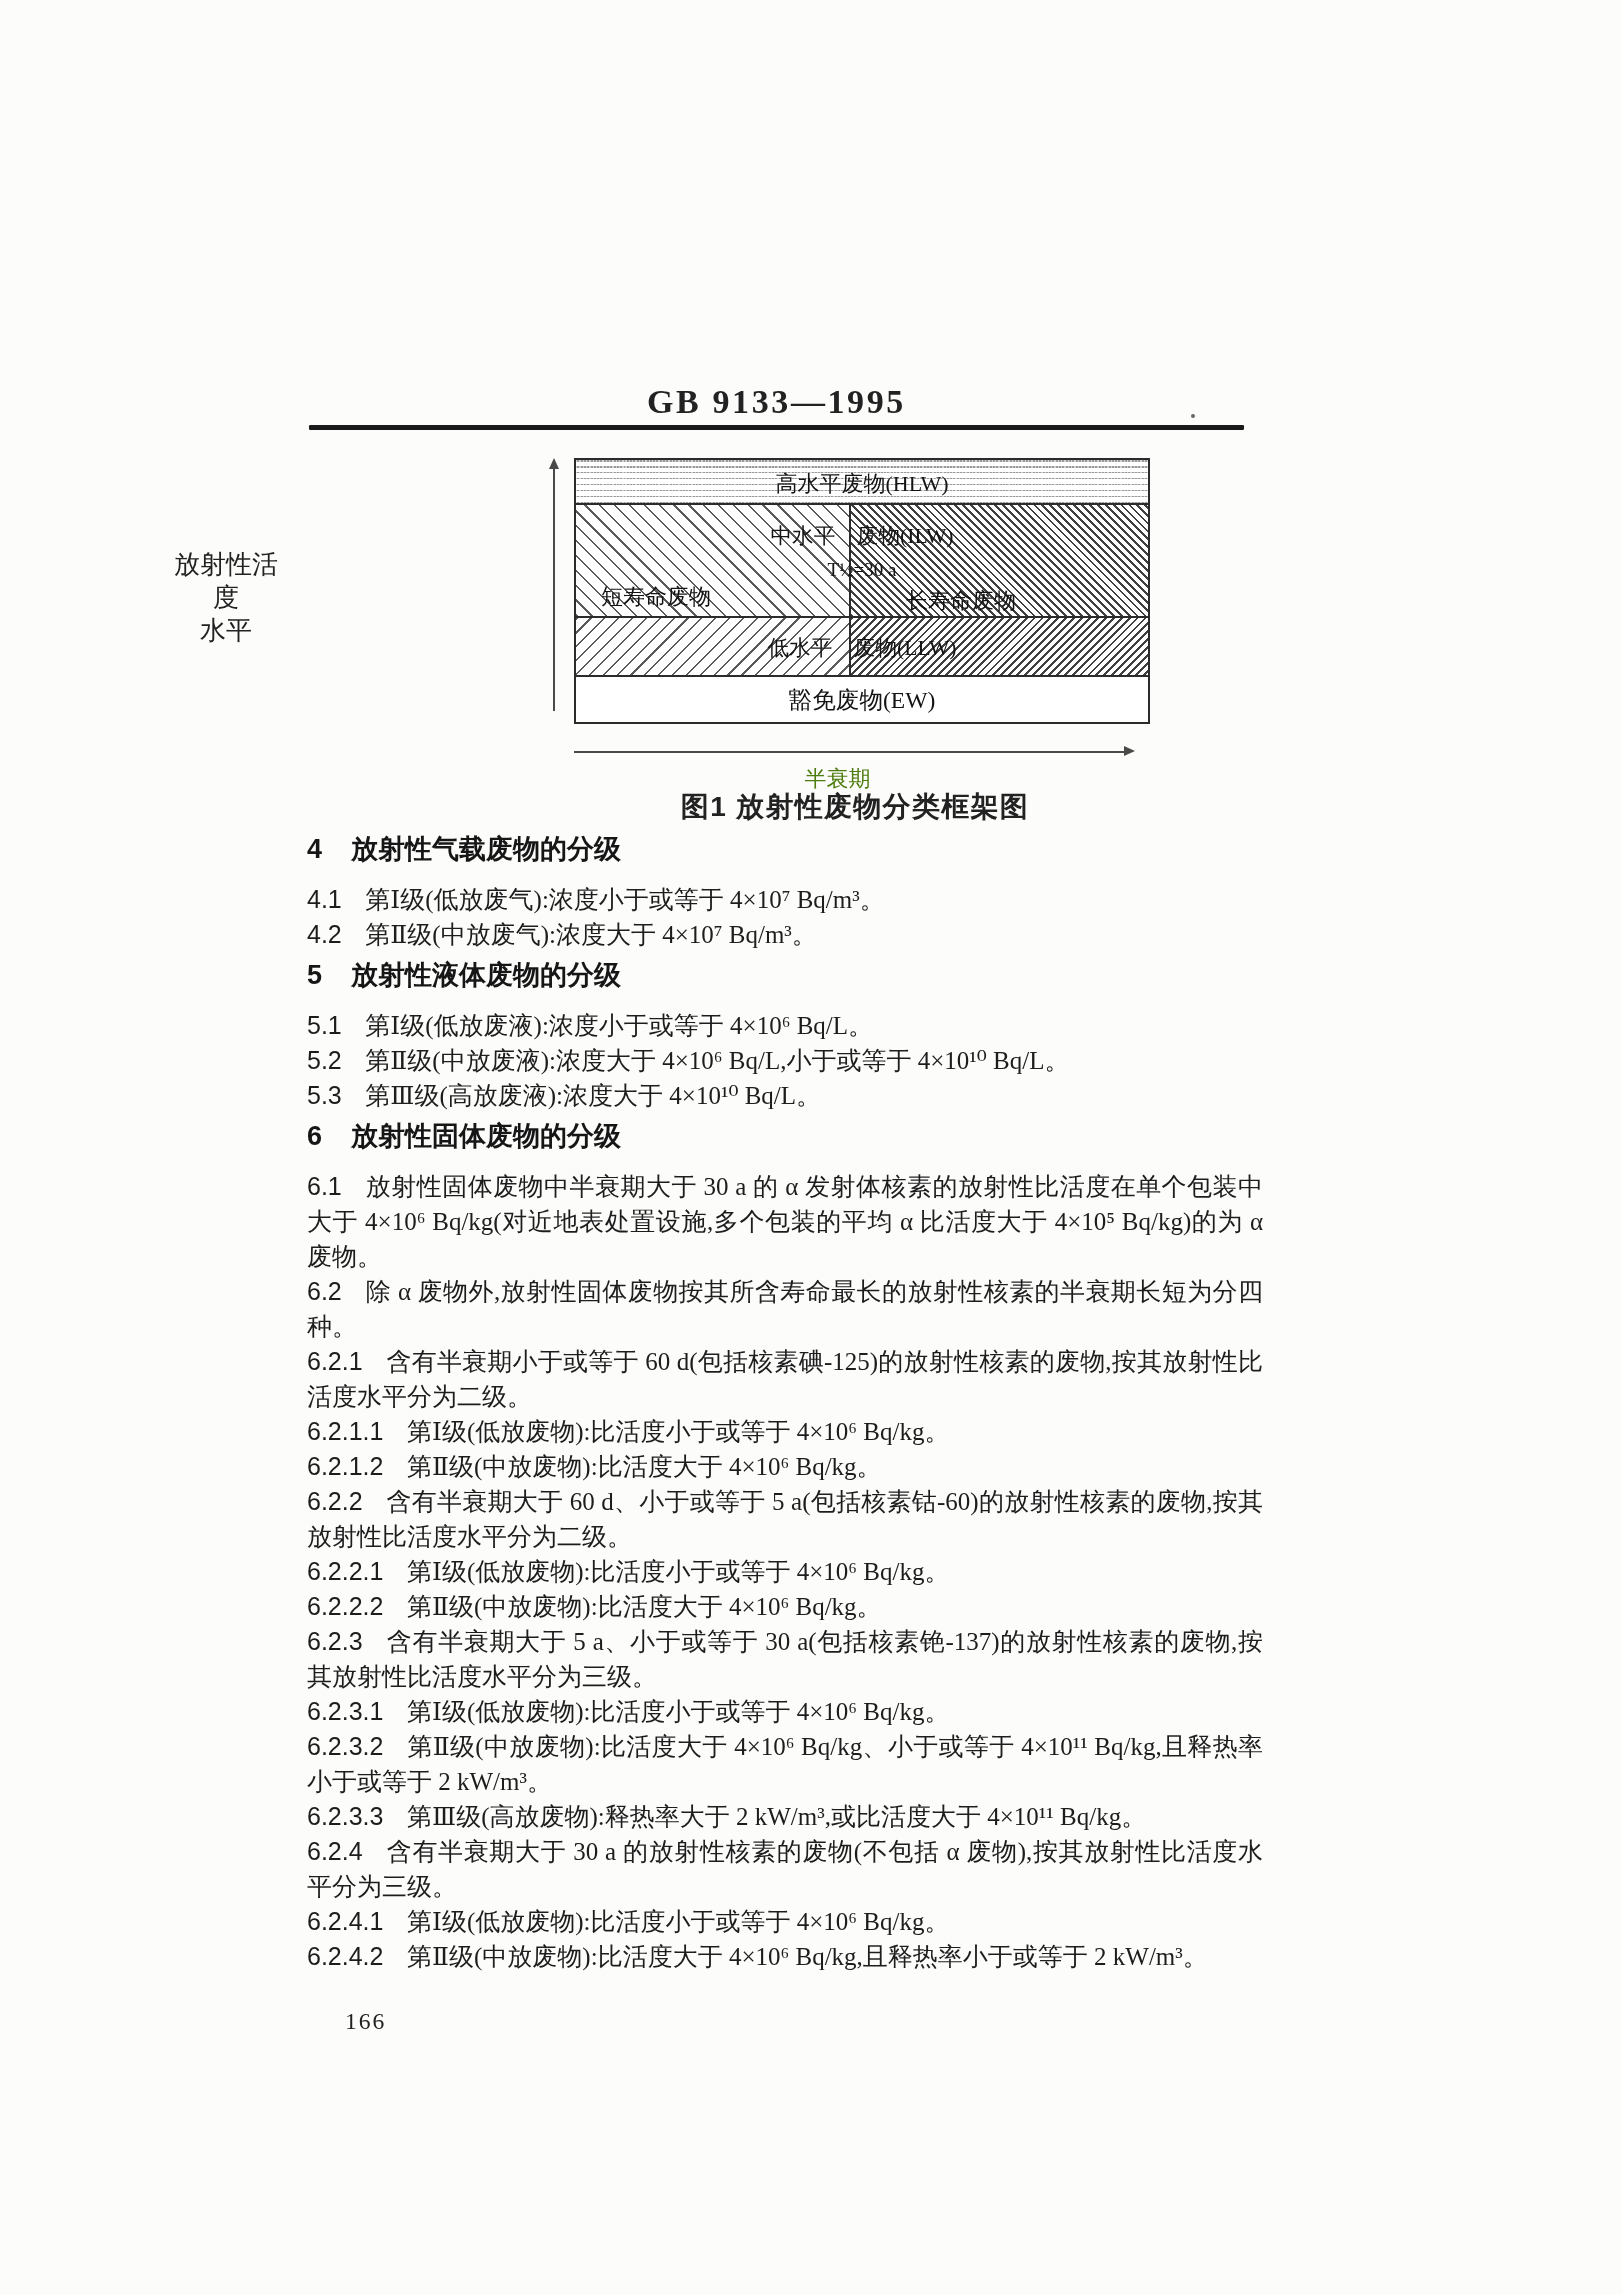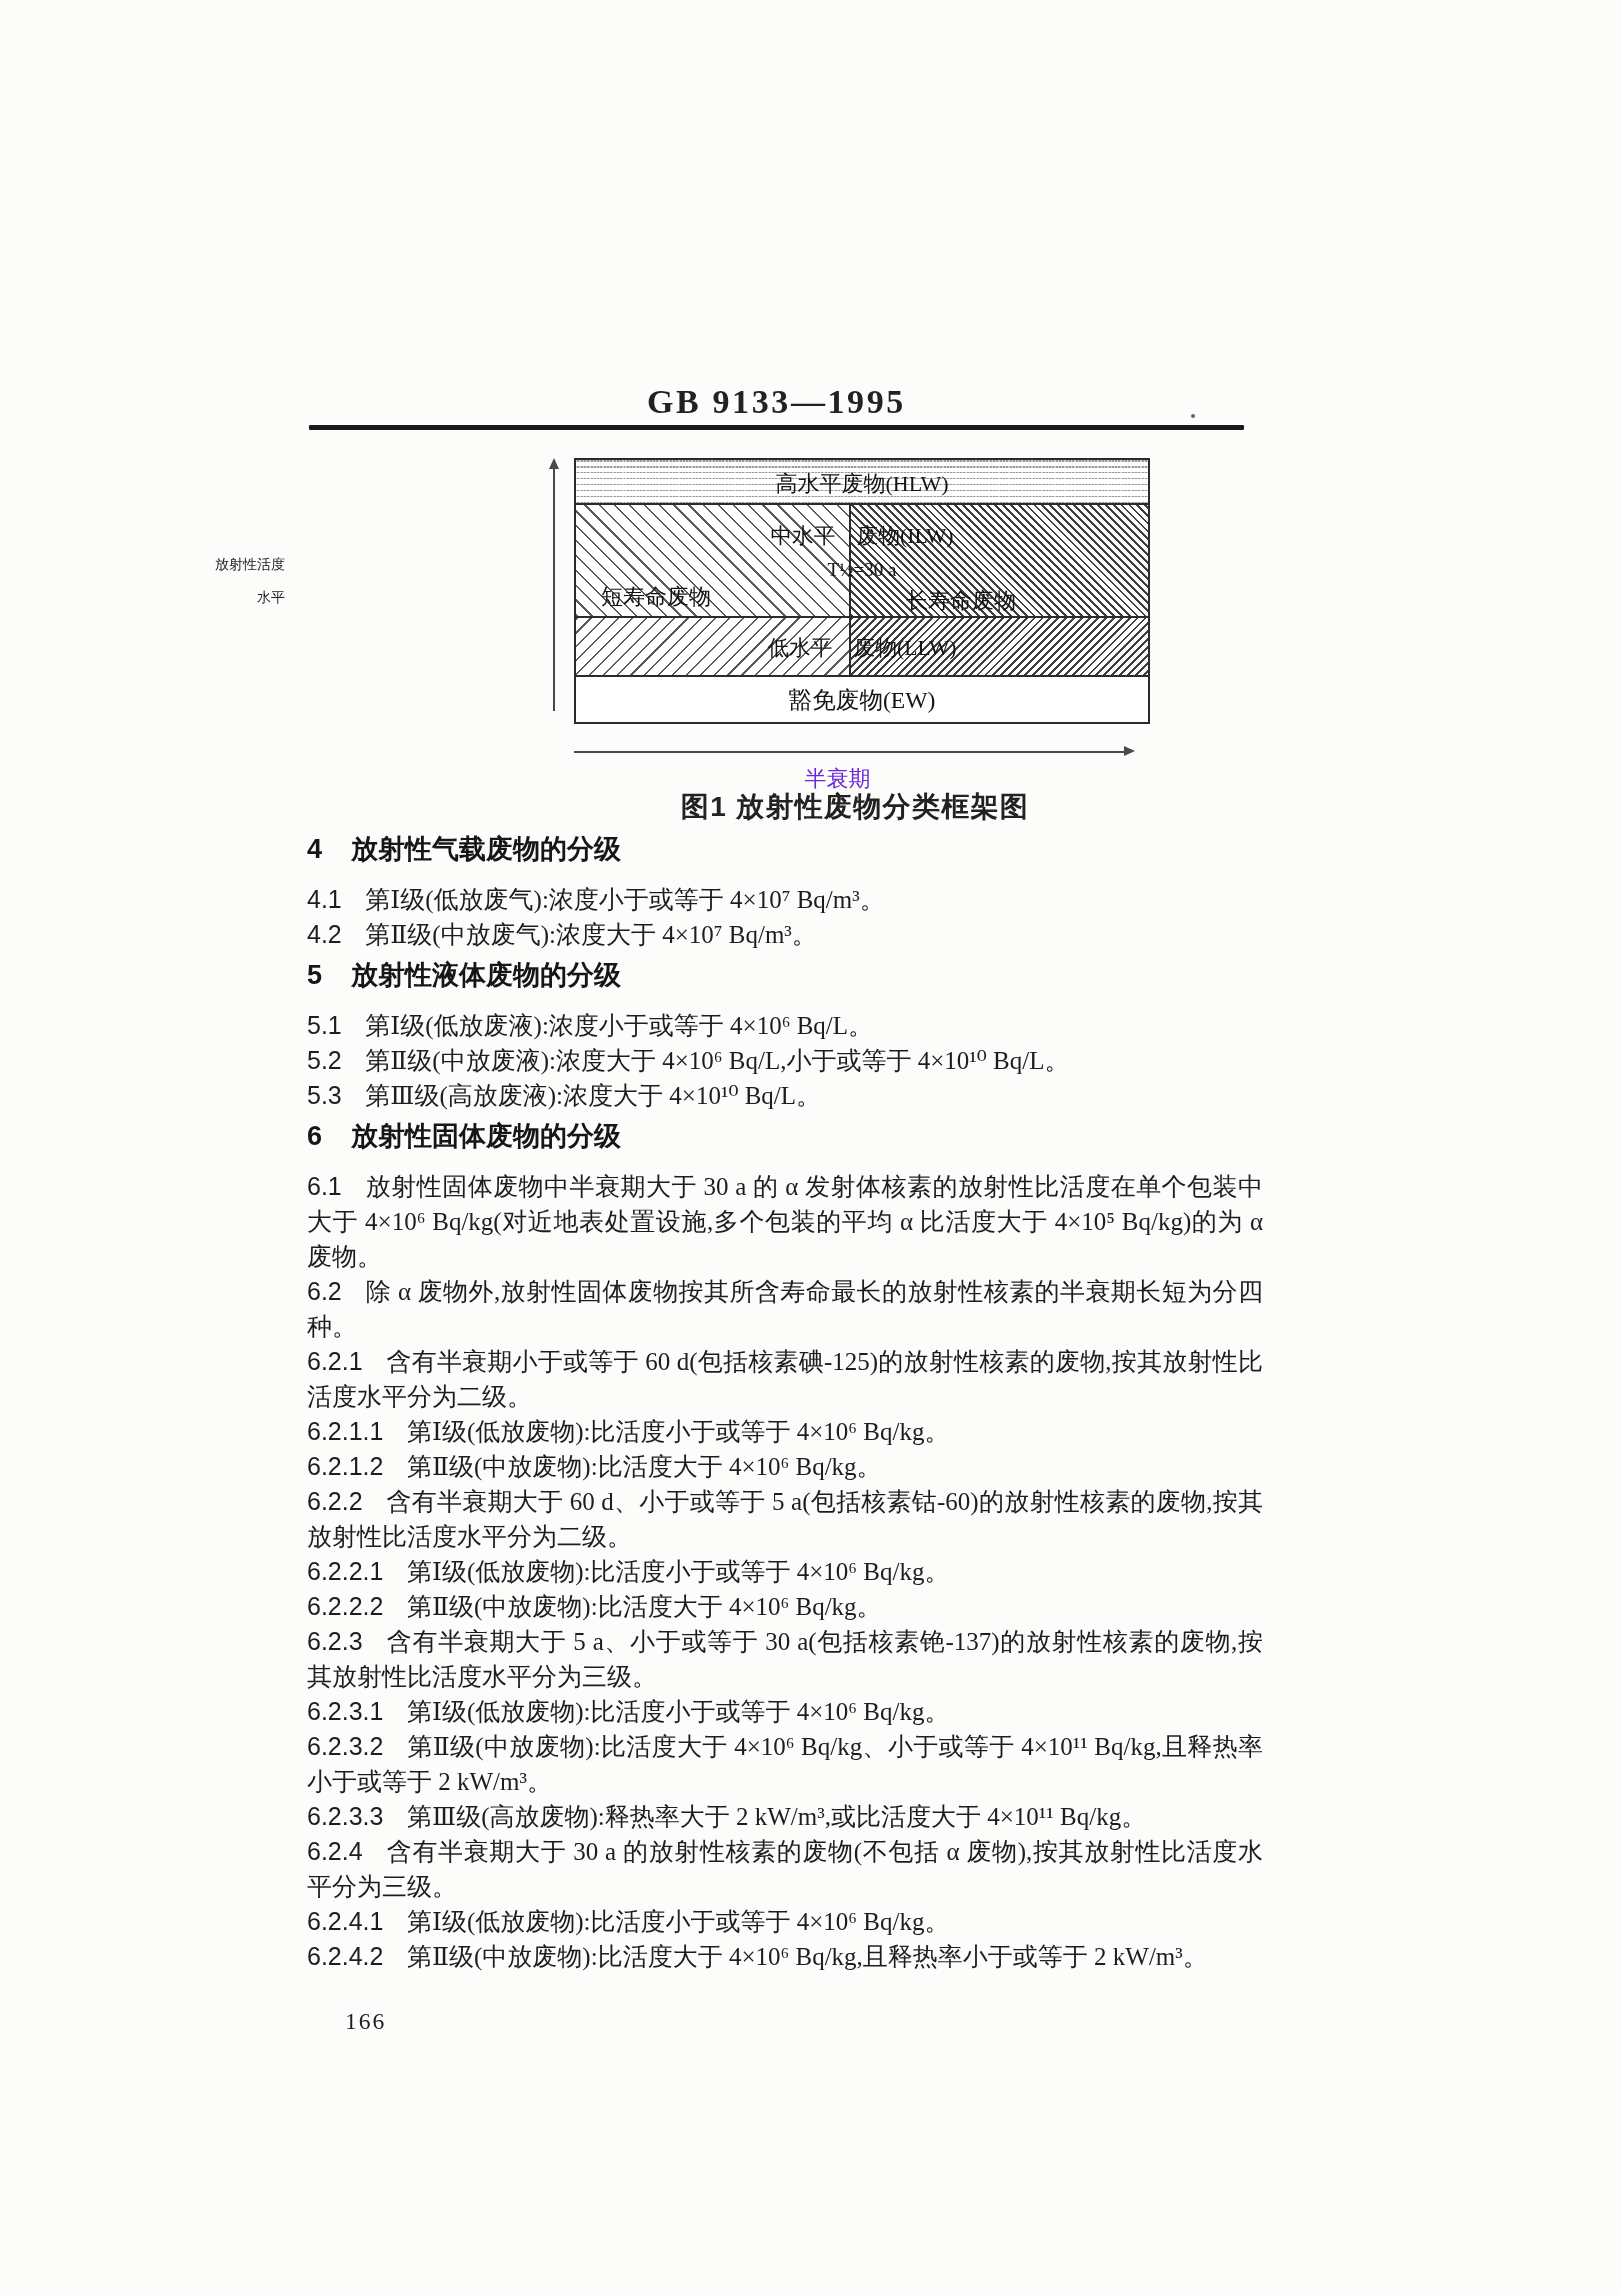--- a/index.html
+++ b/index.html
@@ -54,31 +54,31 @@
   .fl-llw{top:173px;font-size:21.6px;}
   .fl-ew{top:224px;font-size:23.6px;}
   .y-axis-line{position:absolute;left:553px;top:468px;width:2px;height:243px;background:#4a4a4a;}
   .y-axis-head{
     position:absolute;left:549px;top:458px;width:0;height:0;
     border-left:5.2px solid transparent;border-right:5.2px solid transparent;
     border-bottom:11.8px solid #4a4a4a;
   }
   .y-axis-label{
     position:absolute;left:167px;top:548px;width:118px;
-    text-align:right;font-size:14px;color:#222;line-height:33px;
+    text-align:center;font-size:26px;color:#222;line-height:33px;
   }
   .x-axis-line{position:absolute;left:574px;top:751px;width:552px;height:2px;background:#4a4a4a;}
   .x-axis-head{
     position:absolute;left:1124px;top:746px;width:0;height:0;
     border-top:5.2px solid transparent;border-bottom:5.2px solid transparent;
     border-left:11.8px solid #4a4a4a;
   }
   .x-axis-label{
     position:absolute;left:772px;top:764px;width:131px;
-    text-align:center;font-size:22px;color:#6d28d9;
+    text-align:center;font-size:22px;color:#4d7c0f;
   }
   .fig-caption{
     position:absolute;left:574px;top:788px;width:562px;
     text-align:center;font-size:28px;font-weight:bold;color:#222;
     font-family:"Liberation Sans","DejaVu Sans",sans-serif;letter-spacing:1.3px;
   }
   
   .content{
     position:absolute;left:307px;top:832px;width:956px;
     font-size:25px;line-height:35px;color:#1d1d1d;

